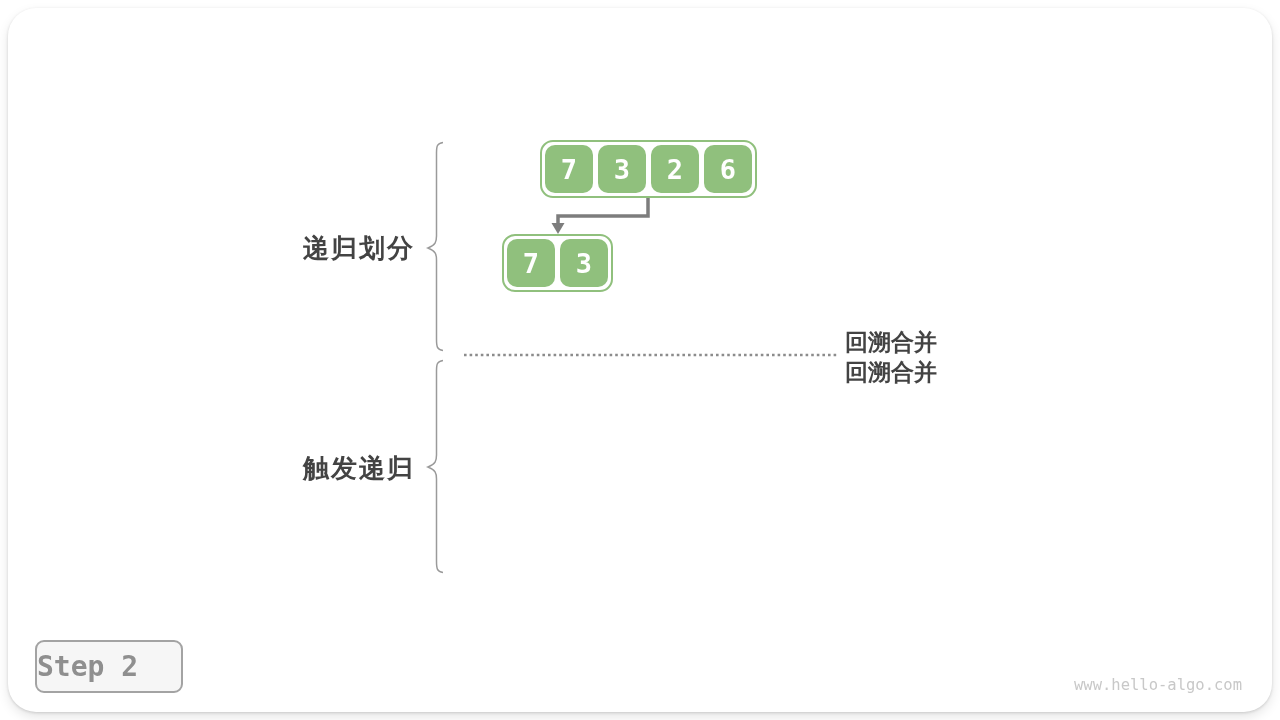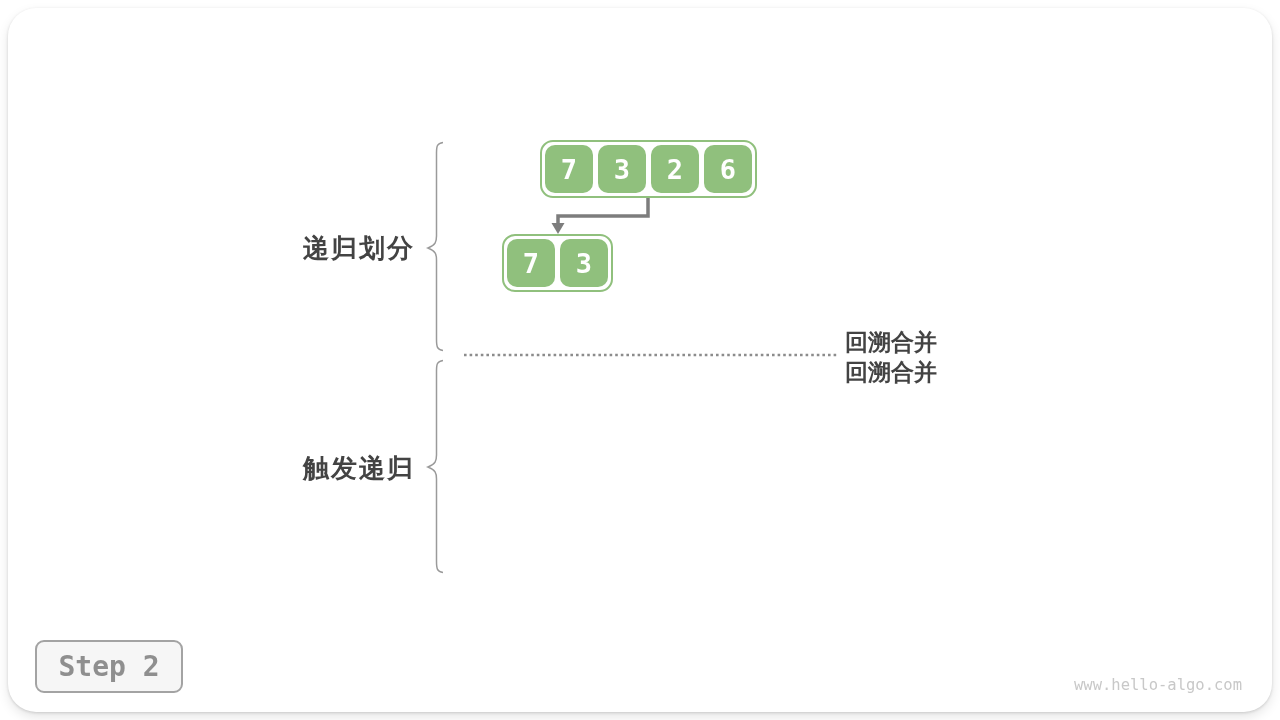--- a/index.html
+++ b/index.html
@@ -48,21 +48,21 @@
   .annotation {
     position: absolute; left: 845px; top: 327px;
     font-size: 23px; font-weight: bold; line-height: 30px;
     color: var(--text-dark); white-space: nowrap;
   }
   
   .step-box {
     position: absolute; left: 35px; top: 640px; width: 148px; height: 53px;
     border: 2px solid var(--step-border); border-radius: 9px;
     background: var(--step-bg); box-sizing: border-box;
-    display: flex; align-items: center; justify-content: center;
+    display: flex; align-items: center; 
   }
   .step-box span {
     font-family: "DejaVu Sans Mono", "Liberation Mono", monospace;
     font-size: 28px; font-weight: bold; color: var(--step-text);
   }
   
   .watermark {
     position: absolute; right: 38px; top: 676px;
     font-family: "DejaVu Sans Mono", "Liberation Mono", monospace;
     font-size: 15.5px; color: var(--watermark-gray);

